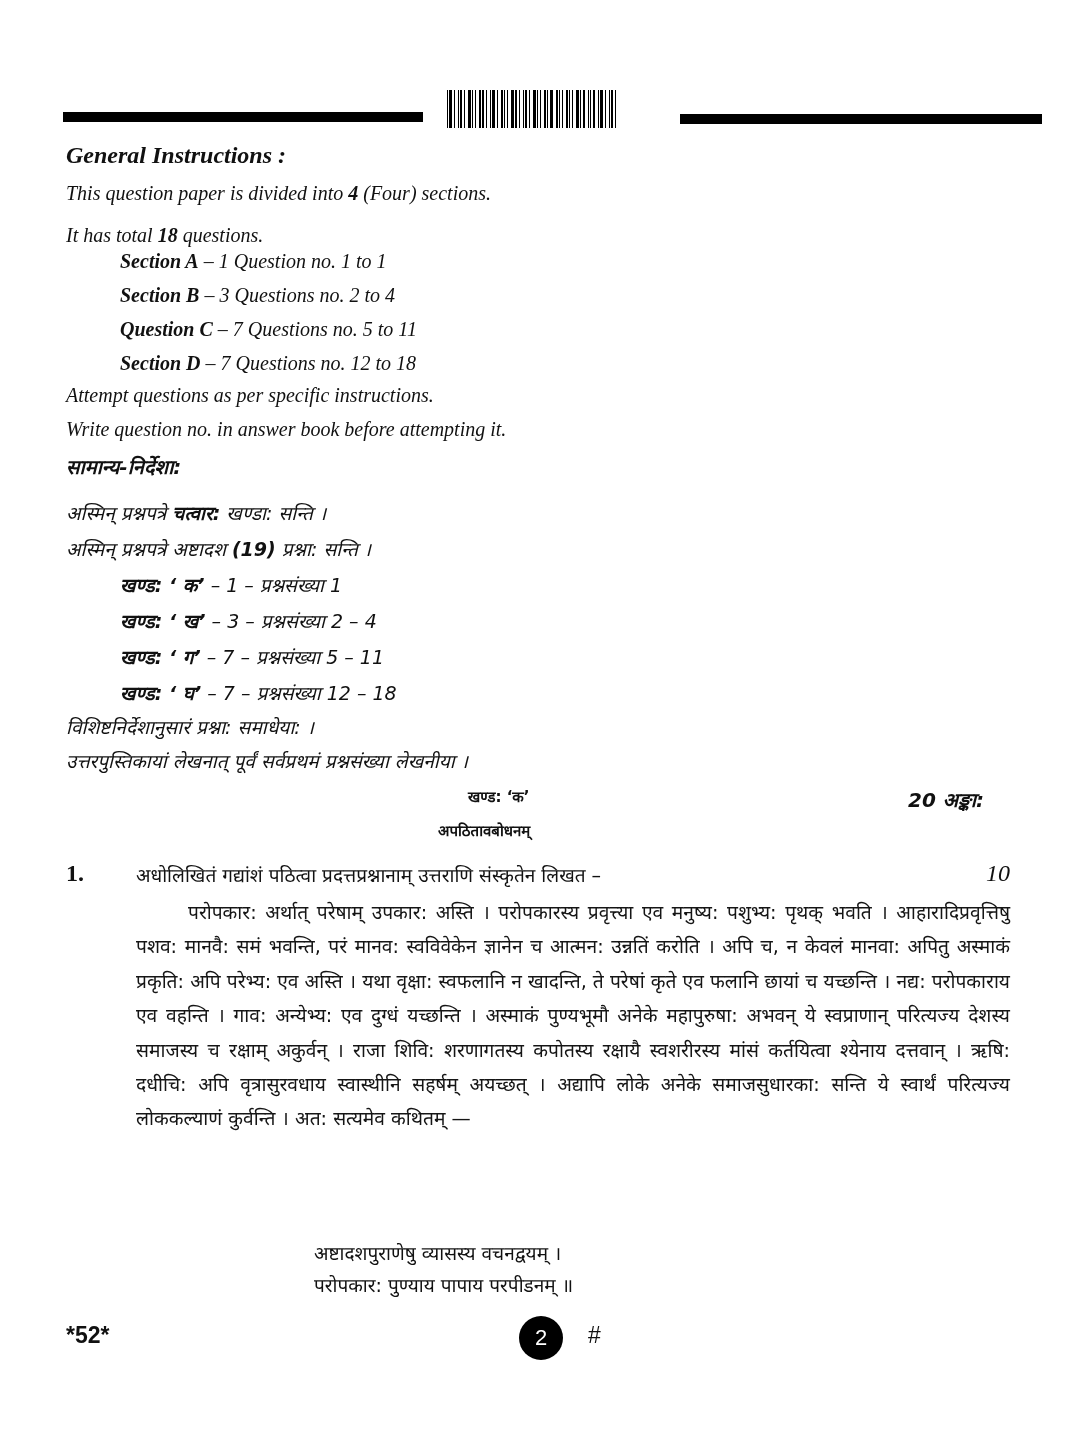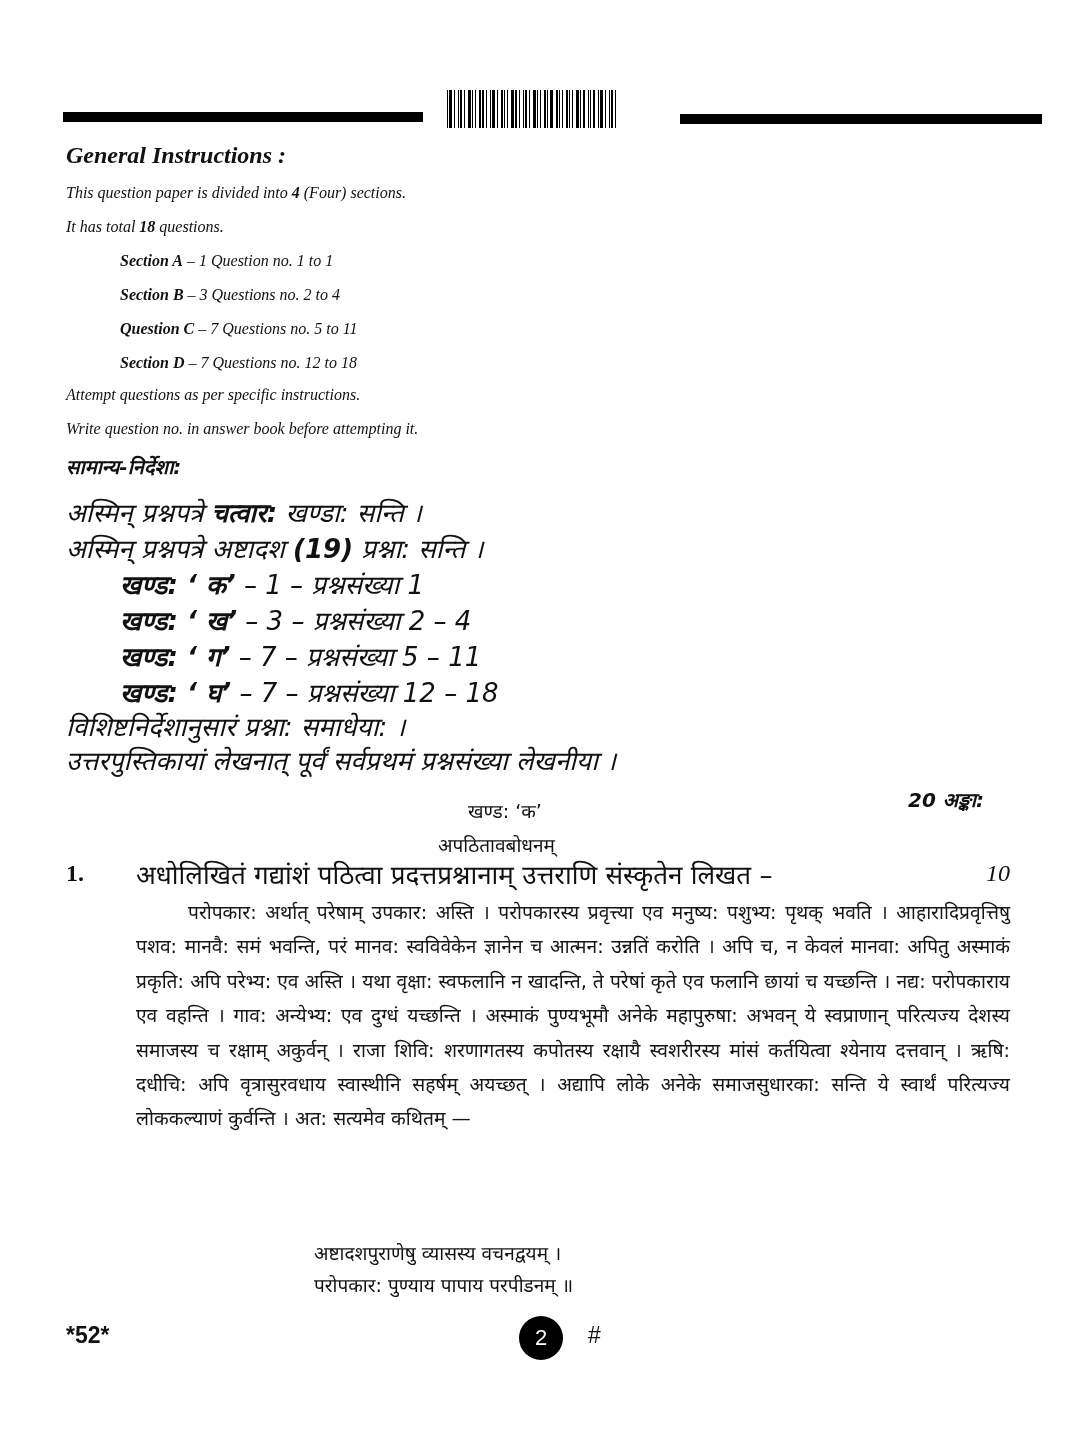--- a/index.html
+++ b/index.html
@@ -7,32 +7,32 @@
     width: 1080px; height: 1440px; position: relative; overflow: hidden;
     color: #111111;
     font-family: "Liberation Serif", "DejaVu Serif", serif;
   }
   .rule { position: absolute; background: #000; height: 10px; }
   .rule-left { left: 63px; top: 112px; width: 360px; }
   .rule-right { left: 680px; top: 114px; width: 362px; }
   .barcode { position: absolute; left: 447px; top: 90px; width: 214px; height: 38px; display: flex; align-items: stretch; }
   .barcode span { display: block; background: #000; margin-right: 2px; }
 
-  .en { font-style: italic; font-size: 16px; line-height: 34px; text-align: right; }
+  .en { font-style: italic; font-size: 20px; line-height: 34px; text-align: right; }
   .en b { font-weight: bold; }
   .line { position: absolute; white-space: nowrap; }
   .h-en { left: 66px; top: 142px; font-weight: bold; font-style: italic; font-size: 24px; }
   .indent { left: 120px; }
   .left { left: 66px; }
 
-  .hi { font-family: "DejaVu Sans", sans-serif; font-size: 26px; line-height: 34px; }
+  .hi { font-family: "DejaVu Sans", sans-serif; font-size: 19px; line-height: 34px; }
   .hi-it { font-style: italic; }
   .hi-b { font-weight: bold; }
 
-  .sec-head { font-family: "DejaVu Sans", sans-serif; font-weight: normal; font-size: 19px; margin-top: 12px; }
+  .sec-head { font-family: "DejaVu Sans", sans-serif; font-weight: bold; font-size: 15px; }
   .marks { font-family: "DejaVu Sans", sans-serif; font-style: italic; font-weight: bold; font-size: 20px; }
 
   .qnum { font-family: "Liberation Serif", serif; font-weight: bold; font-size: 24px; }
   .qmarks { font-family: "Liberation Serif", serif; font-style: italic; font-size: 24px; }
 
   .passage {
     position: absolute; left: 136px; top: 896px; width: 874px;
     font-family: "DejaVu Sans", sans-serif; font-size: 19.2px; line-height: 34.4px;
     text-align: justify; text-indent: 52px; color: #151515;
   }
@@ -97,21 +97,21 @@
     <span style="width: 3px; margin-right: 2px;"></span>
     <span style="width: 1px; margin-right: 3px;"></span>
     <span style="width: 1px; margin-right: 1px;"></span>
     <span style="width: 2px; margin-right: 2px;"></span>
     <span style="width: 1px; margin-right: 3px;"></span>
   </div>
 <div class="rule rule-right"></div>
 
 <div class="line h-en">General Instructions :</div>
 <div class="line left en" style="top:176px"><span>This question paper is divided into </span><b>4</b><span> (Four) sections.</span></div>
-<div class="line left en" style="top:210px"><span>It has total </span><b>18</b><span> questions.</span></div>
+<div class="line left en" style="top:218px"><span>It has total </span><b>18</b><span> questions.</span></div>
 <div class="line indent en" style="top:244px"><b>Section A</b><span> – 1 Question no. 1 to 1</span></div>
 <div class="line indent en" style="top:278px"><b>Section B</b><span> – 3 Questions no. 2 to 4</span></div>
 <div class="line indent en" style="top:312px"><b>Question C</b><span> – 7 Questions no. 5 to 11</span></div>
 <div class="line indent en" style="top:346px"><b>Section D</b><span> – 7 Questions no. 12 to 18</span></div>
 <div class="line left en" style="top:378px">Attempt questions as per specific instructions.</div>
 <div class="line left en" style="top:412px">Write question no. in answer book before attempting it.</div>
 
 <div class="line left hi hi-b hi-it" style="top:450px; font-size:20px;">सामान्य-निर्देशा:</div>
 <div class="line left hi hi-it" style="top:496px"><span>अस्मिन् प्रश्नपत्रे </span><b>चत्वार:</b><span> खण्डा: सन्ति ।</span></div>
 <div class="line left hi hi-it" style="top:532px"><span>अस्मिन् प्रश्नपत्रे अष्टादश </span><b>(19)</b><span> प्रश्ना: सन्ति ।</span></div>

